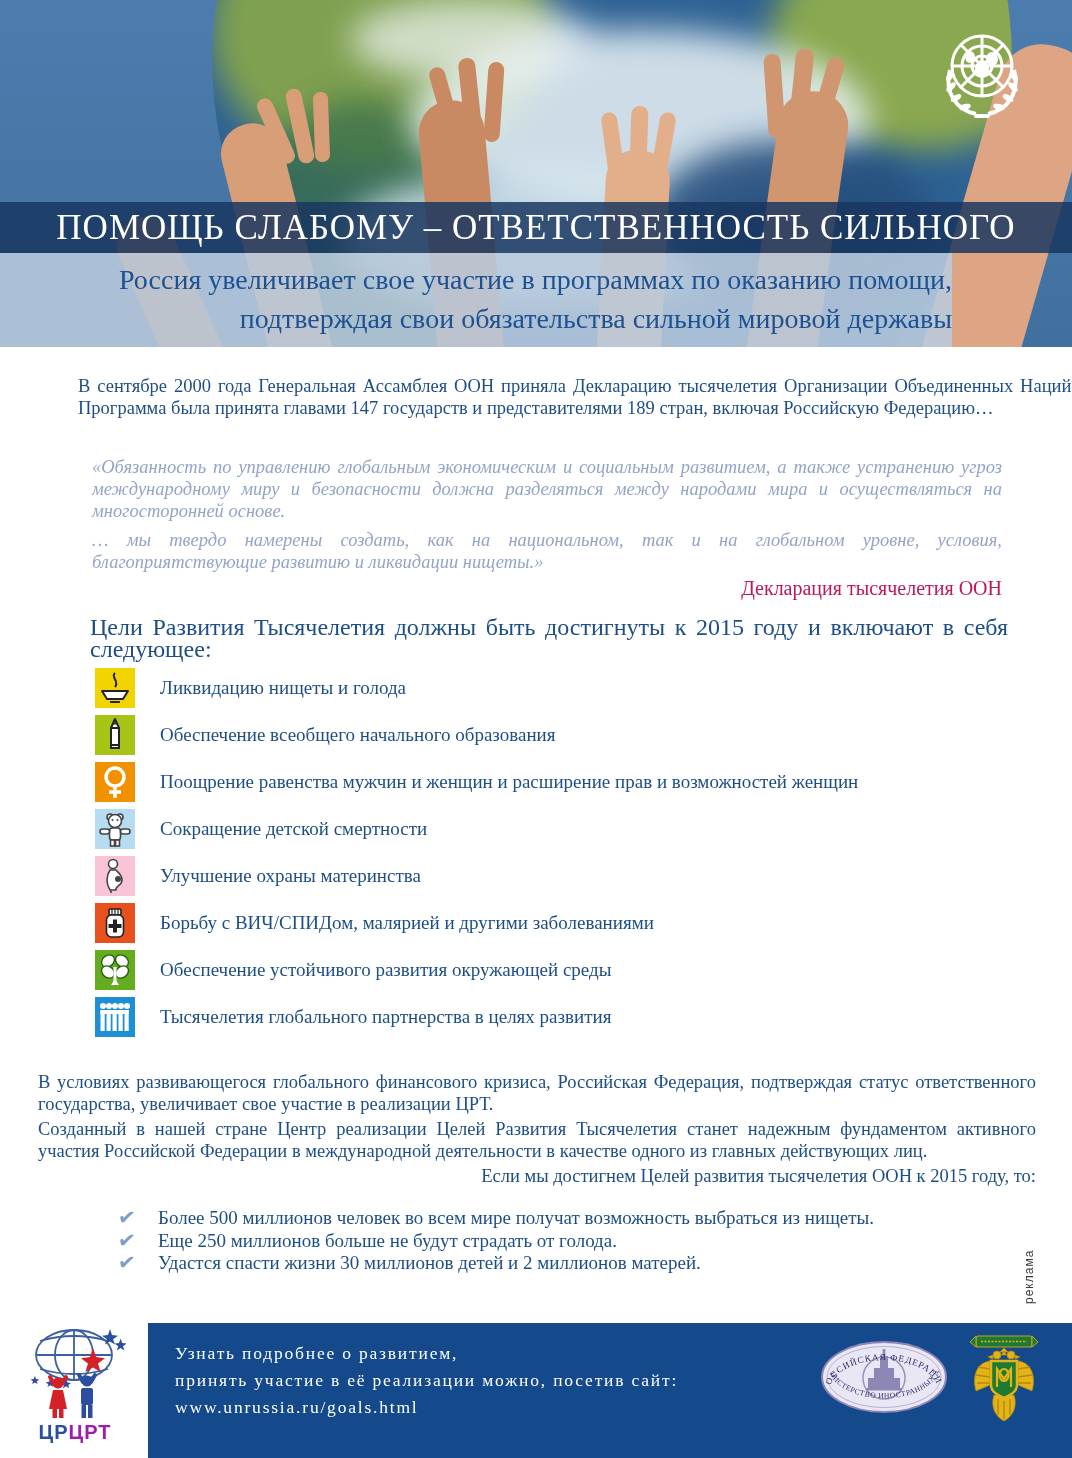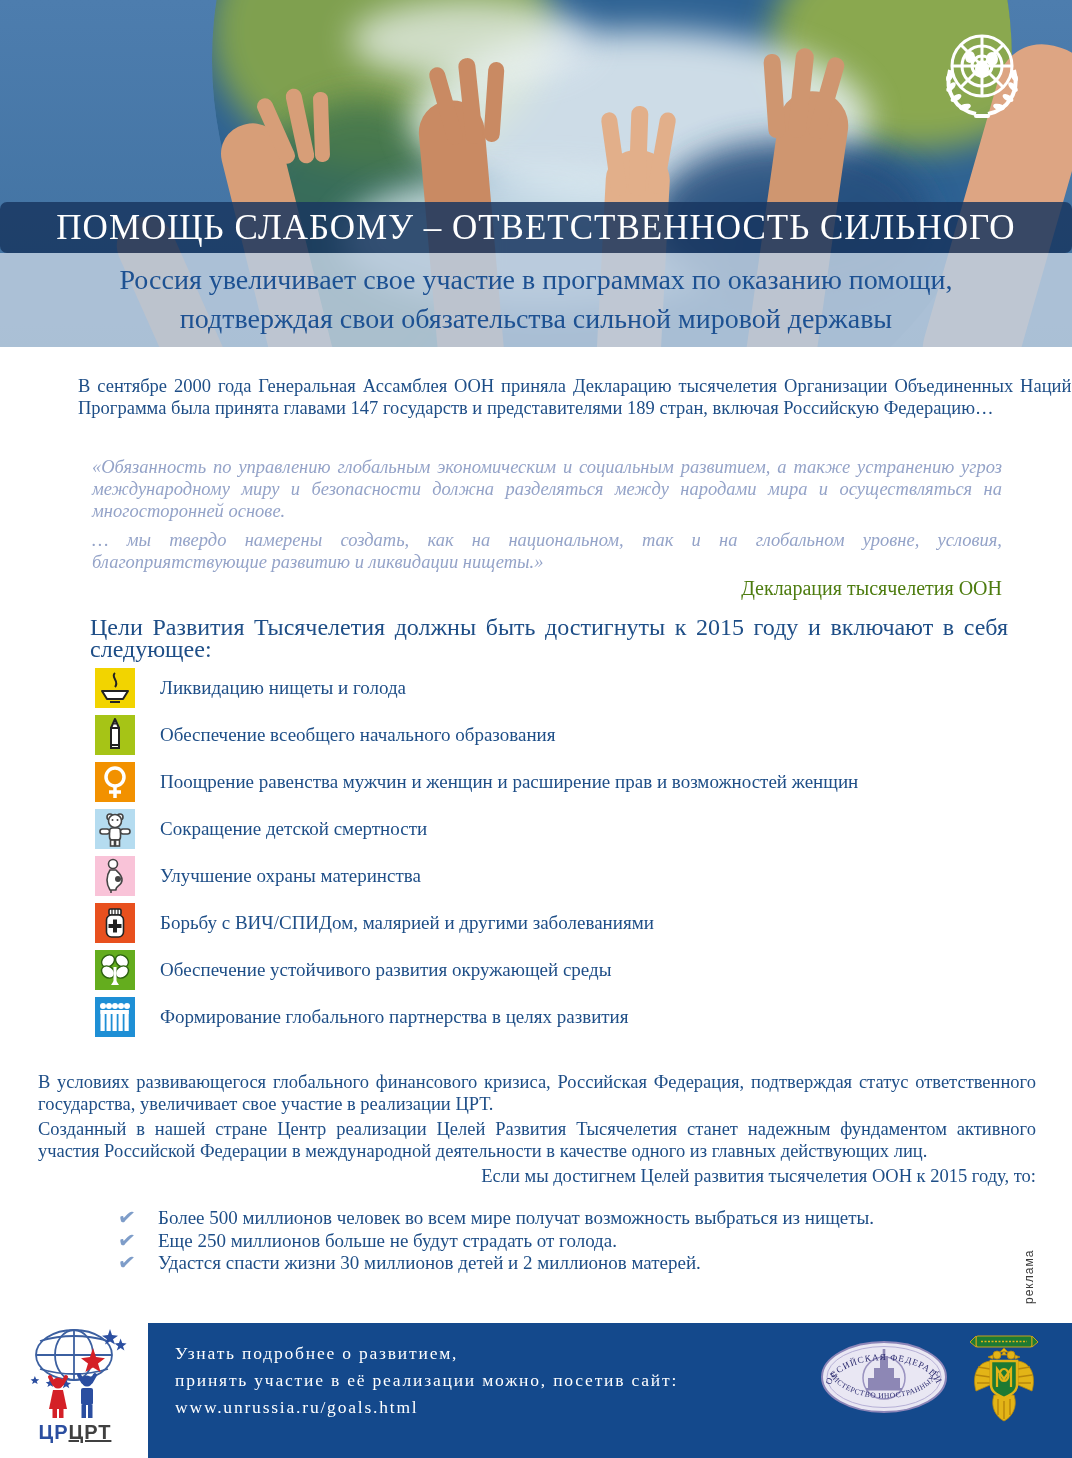--- a/index.html
+++ b/index.html
@@ -3,32 +3,32 @@
 <meta charset="utf-8">
 <style>
   html,body{margin:0;padding:0;background:#ffffff;}
   #poster{position:relative;width:1072px;height:1458px;background:#ffffff;overflow:hidden;
           font-family:"Liberation Serif",serif;}
   
   .header{position:absolute;left:0;top:0;width:1072px;height:347px;overflow:hidden;}
   .header svg.photo{position:absolute;left:0;top:0;}
   .un-emblem{position:absolute;left:930px;top:26px;width:104px;height:98px;}
   .title-band{position:absolute;left:0;top:202px;width:1072px;height:51px;
-              background:rgba(24,54,95,0.84);display:flex;align-items:center;justify-content:center;border-radius:7px;}
+              background:rgba(24,54,95,0.84);display:flex;align-items:center;justify-content:center;}
   .title-band .t{color:#ffffff;font-size:35px;letter-spacing:1px;white-space:nowrap;}
-  .subtitle-band{position:absolute;left:0;top:253px;width:1072px;height:94px;
-                 background:rgba(185,203,221,0.88);text-align:center;padding-top:7px;box-sizing:border-box;}
+  .subtitle-band{position:absolute;left:0;top:253px;width:952px;height:94px;
+                 background:rgba(185,203,221,0.88);text-align:right;padding-top:7px;box-sizing:border-box;}
   .subtitle-band .s{color:#1d5192;font-size:28px;line-height:39px;}
   
   .blk{position:absolute;color:#1e4e87;font-size:18.5px;line-height:21.5px;text-align:justify;}
   .intro{left:38px;top:376px;width:998px;margin-left:40px;}
   .quote{left:92px;top:456px;width:910px;color:#94a3c8;font-style:italic;font-size:18.5px;line-height:22px;}
   .quote p{margin:0;}
   .quote p + p{margin-top:7px;}
-  .quote .attr{font-style:normal;text-align:right;font-size:20px;margin-top:4px;color:#4d7c0f;}
+  .quote .attr{font-style:normal;text-align:right;font-size:20px;margin-top:4px;color:#be185d;}
   .goals-heading{left:90px;top:617px;width:918px;font-size:24px;text-align:justify;text-align-last:justify;}
   .goals-list{position:absolute;left:95px;top:668px;width:900px;}
   .goal-row{display:flex;align-items:center;height:40px;margin-bottom:7px;}
   .goal-icon{width:40px;height:40px;flex:0 0 40px;display:flex;align-items:center;justify-content:center;}
   .goal-label{margin-left:25px;color:#1e4e87;font-size:19px;text-align:center;}
   .p2{left:38px;top:1072px;width:998px;}
   .p3{left:38px;top:1119px;width:998px;}
   .p4{left:38px;top:1166px;width:998px;text-align:right;}
   .benefits{position:absolute;left:118px;top:1207px;}
   .benefit{display:flex;align-items:flex-start;line-height:22.5px;}
@@ -38,21 +38,21 @@
   .reklama{position:absolute;left:1022px;top:1228px;height:76px;writing-mode:vertical-rl;transform:rotate(180deg);
            font-family:"Liberation Sans",sans-serif;font-size:12px;color:#3a3a3a;letter-spacing:1px;}
   
   .footer{position:absolute;left:0;top:1323px;width:1072px;height:135px;}
   .footer-band{position:absolute;left:148px;top:0;width:924px;height:135px;background:#14498c;}
   .footer-text{position:absolute;left:27px;top:17px;color:#ffffff;font-size:17.5px;line-height:27px;
                letter-spacing:1.8px;}
   .crt-logo{position:absolute;left:20px;top:4px;width:110px;height:100px;}
   .crt-text{position:absolute;left:20px;top:98px;width:110px;text-align:center;
             font-family:"Liberation Sans",sans-serif;font-weight:bold;font-size:20px;letter-spacing:1px;}
-  .crt-text .b{color:#2b4ea0;} .crt-text .r{color:#404040;text-decoration:underline;}
+  .crt-text .b{color:#2b4ea0;} .crt-text .r{color:#a21caf;}
   .mfa-emblem{position:absolute;left:672px;top:17px;width:128px;height:74px;}
   .minfin-emblem{position:absolute;left:816px;top:10px;width:80px;height:92px;}
 </style>
 </head>
 <body>
 
 <div id="poster">
 
   <div class="header">
     <svg class="photo" width="1072" height="347" viewBox="0 0 1072 347">
@@ -273,21 +273,21 @@
               <circle cx="32" cy="9" r="3"></circle>
             <rect x="5.5" y="13" width="4.2" height="21"></rect>
               <rect x="11.5" y="13" width="4.2" height="21"></rect>
             <rect x="17.5" y="13" width="4.2" height="21"></rect>
               <rect x="23.5" y="13" width="4.2" height="21"></rect>
             <rect x="29.5" y="13" width="4.2" height="21"></rect>
             <rect x="5.5" y="13" width="28.2" height="4"></rect>
           </g>
         </svg>
       </span>
-      <span class="goal-label">Формирование глобального партнерства в целях развития</span>
+      <span class="goal-label">Тысячелетия глобального партнерства в целях развития</span>
     </div>
   </div>
 
   <div class="blk p2">В условиях развивающегося глобального финансового кризиса, Российская Федерация, подтверждая статус ответственного государства, увеличивает свое участие в реализации ЦРТ.</div>
   <div class="blk p3">Созданный в нашей стране Центр реализации Целей Развития Тысячелетия станет надежным фундаментом активного участия Российской Федерации в международной деятельности в качестве одного из главных действующих лиц.</div>
   <div class="blk p4">Если мы достигнем Целей развития тысячелетия ООН к 2015 году, то:</div>
 
   <div class="benefits">
     <div class="benefit">
       <span class="check">✔</span>

